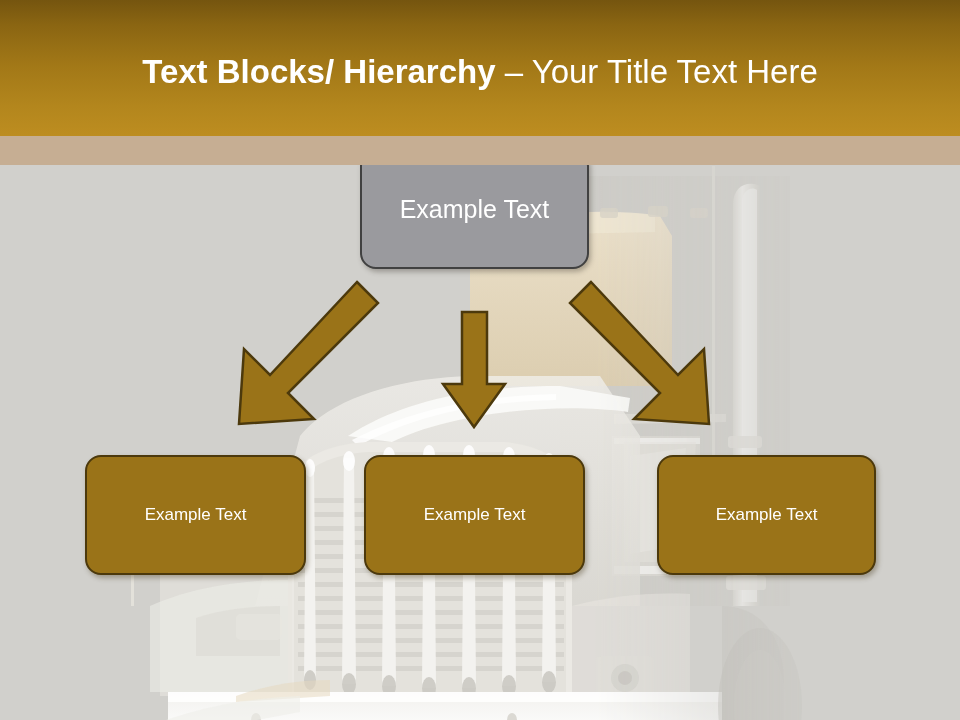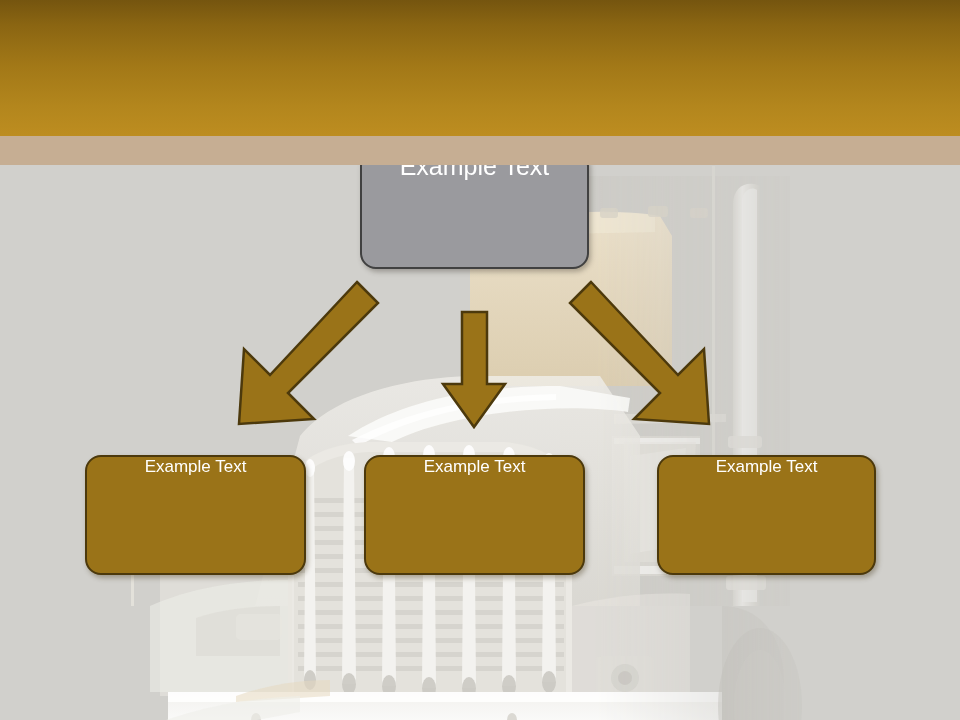--- a/index.html
+++ b/index.html
@@ -69,20 +69,21 @@
     z-index: 20;
     pointer-events: none;
   }
   .arrow-layer svg { display:block; }
 
   
   .node {
     position: absolute;
     box-sizing: border-box;
     display: flex;
+    align-items: center;
     justify-content: center;
     color: #ffffff;
     z-index: 30;
     text-align: center;
   }
   .node .node-label { display: block; white-space: nowrap; }
 
   #node-top {
     left: 360px;  top: 150px;
     width: 229px; height: 119px;
@@ -265,20 +266,23 @@
         <ellipse cx="760" cy="570" rx="26" ry="56" fill="#c8c6c0" opacity="0.45"></ellipse>
 
         <path d="M236,560 C270,548 300,544 330,544 L330,560 L236,566 Z" fill="#e6d9bf" opacity="0.55"></path>
         <path d="M150,590 C200,570 250,562 300,560 L300,576 L150,604 Z" fill="#efeeea" opacity="0.6"></path>
       </g>
     </svg>
   </div>
 
   <div id="header-band"></div>
   <div id="header-underband"></div>
+  <div id="slide-title">
+    <span class="t-strong">Text Blocks/ Hierarchy </span><span class="t-normal">– Your Title Text Here</span>
+  </div>
 
   <div class="arrow-layer">
     <svg width="960" height="720" viewBox="0 0 960 720" xmlns="http://www.w3.org/2000/svg">
 
       <g>
         <path d="M357,282 L378,303 L288,393 L314,419 L239,424 L244,349 L270,375 Z" fill="#9a7318" stroke="#4c390c" stroke-width="2.5" stroke-linejoin="miter"></path>
       </g>
 
       <g>
         <path d="M462,312 L487,312 L487,384 L505,384 L474,427 L443,384 L462,384 Z" fill="#9a7318" stroke="#4c390c" stroke-width="2.5" stroke-linejoin="miter"></path>

